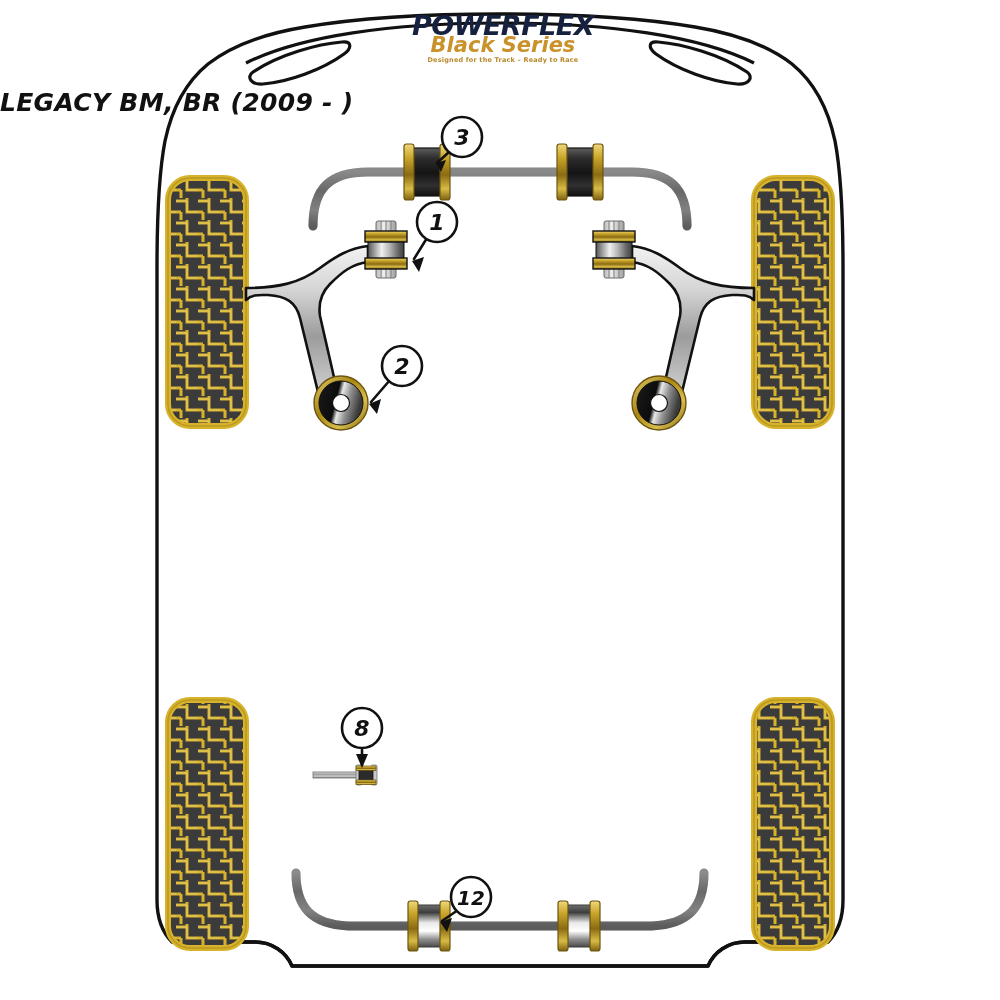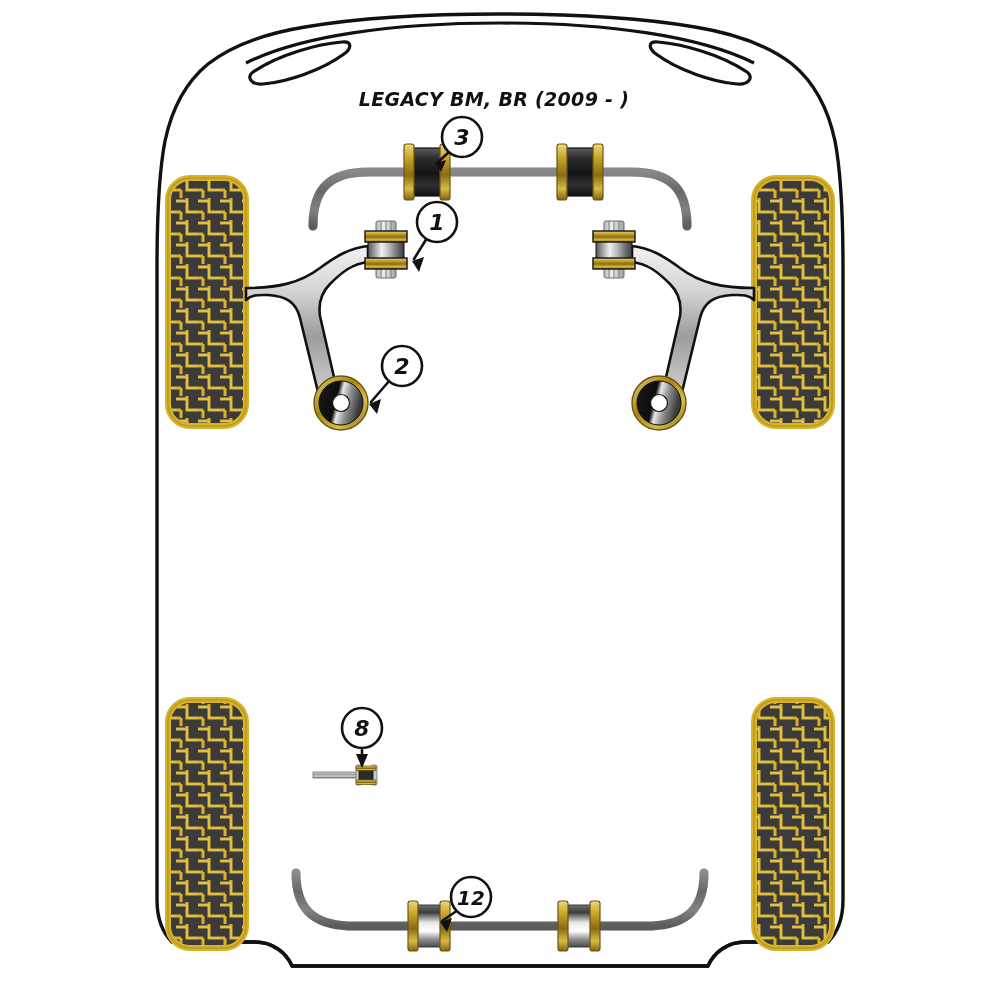--- a/index.html
+++ b/index.html
@@ -13,23 +13,23 @@
         text-align:center;line-height:1;}
   #logo .pf{display:block;font-family:"DejaVu Sans", sans-serif;
         font-weight:bold;font-style:italic;font-size:27px;letter-spacing:-0.5px;
         color:#16213f;}
   #logo .bs{display:block;font-family:"DejaVu Sans", sans-serif;
         font-weight:bold;font-style:italic;font-size:21px;margin-top:-4px;
         color:#c9922a;letter-spacing:0px;}
   #logo .tag{display:block;font-family:"DejaVu Sans", sans-serif;
         font-weight:bold;font-size:6.5px;margin-top:1px;color:#b8892a;
         letter-spacing:.2px;}
-  #title{position:absolute;left:0;top:88px;width:988px;text-align:center;
+  #title{position:absolute;left:0;top:88px;width:988px;text-align:left;
         font-family:"DejaVu Sans", sans-serif;font-weight:bold;font-style:italic;
-        font-size:19px;color:#111;letter-spacing:.3px;}
+        font-size:25px;color:#111;letter-spacing:.3px;}
 </style>
 </head>
 <body>
 
 <div id="stage">
 
   <svg class="layer" viewBox="0 0 1000 1000">
     <defs>
 
       <linearGradient id="barGrad" x1="0" y1="0" x2="0" y2="1">
@@ -328,16 +328,21 @@
     <g>
       <circle cx="362" cy="728" r="20" fill="#ffffff" stroke="#111" stroke-width="2.6"></circle>
       <text x="362" y="736" text-anchor="middle" font-family="DejaVu Sans, sans-serif" font-size="22" font-weight="bold" font-style="italic" fill="#111">8</text>
     </g>
     <g>
       <circle cx="471" cy="897" r="20" fill="#ffffff" stroke="#111" stroke-width="2.6"></circle>
       <text x="471" y="905" text-anchor="middle" font-family="DejaVu Sans, sans-serif" font-size="20" font-weight="bold" font-style="italic" fill="#111">12</text>
     </g>
   </svg>
 
+  <div id="logo">
+    <span class="pf">POWERFLEX</span>
+    <span class="bs">Black Series</span>
+    <span class="tag">Designed for the Track – Ready to Race</span>
+  </div>
 
   <div id="title">LEGACY BM, BR (2009 - )</div>
 
 </div>
 
 </body></html>

